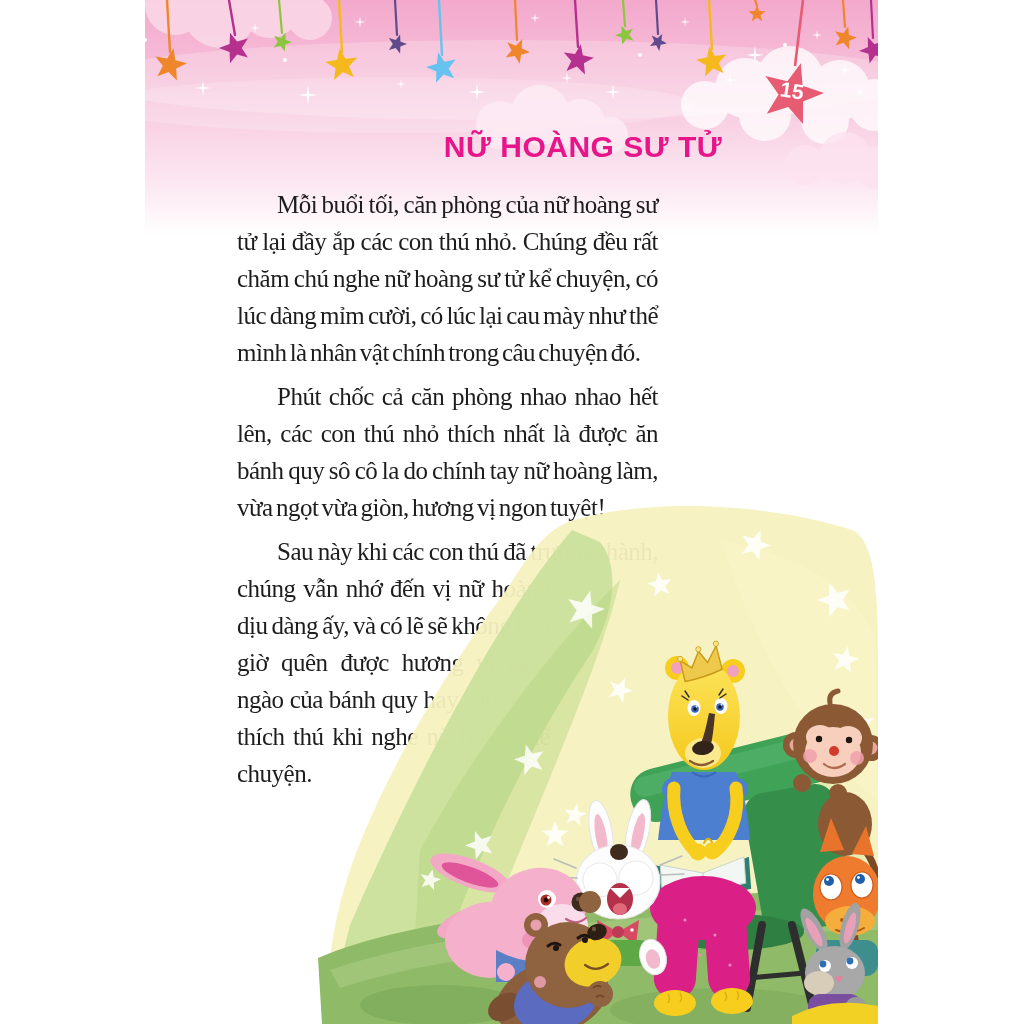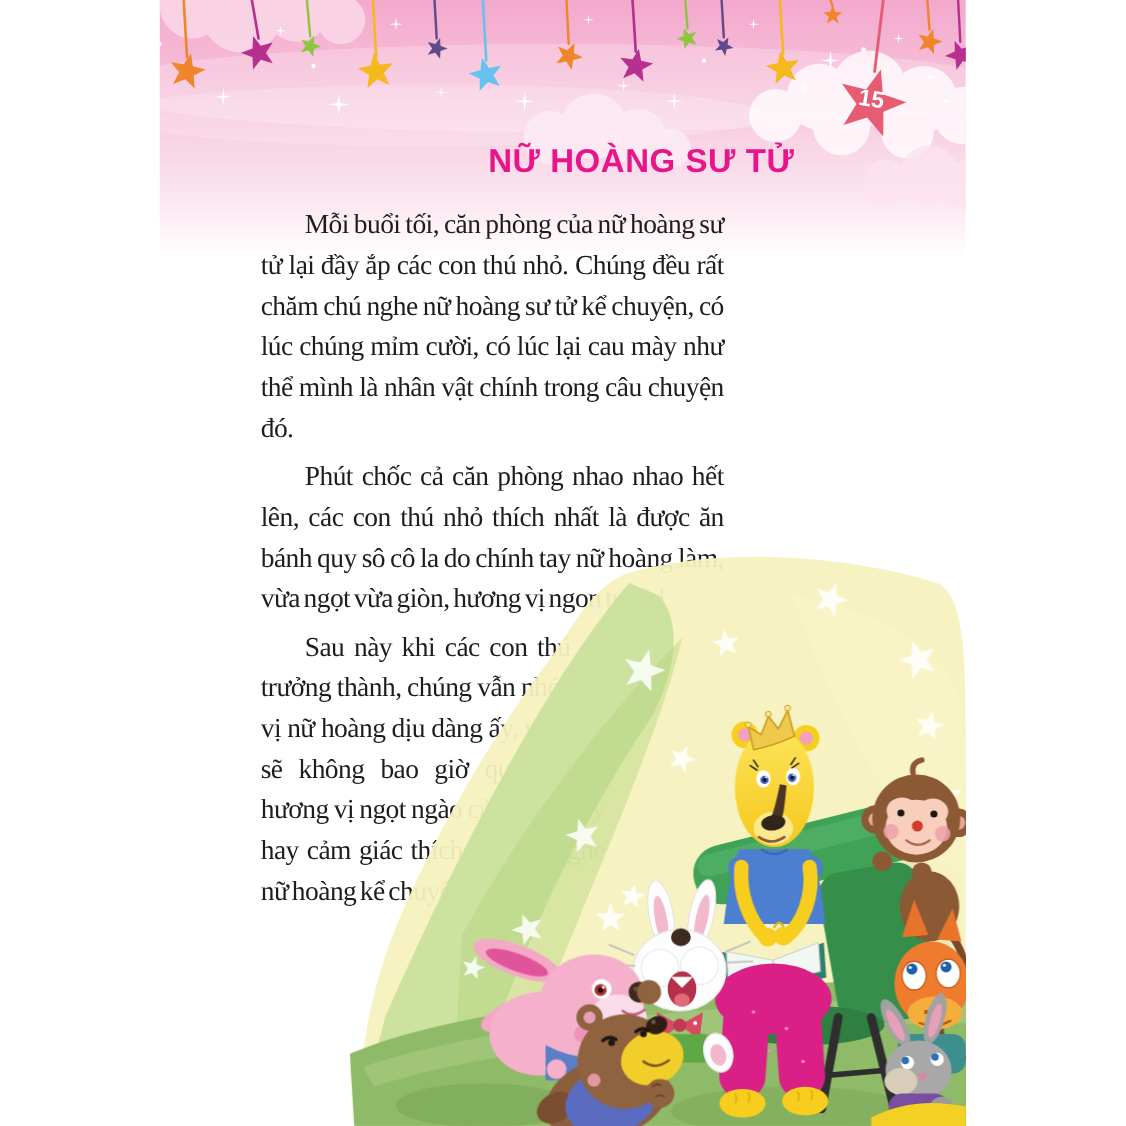--- a/index.html
+++ b/index.html
@@ -128,21 +128,21 @@
         <use href="#st5" transform="translate(647,94) rotate(16) scale(32)" fill="#E75C73"></use>
       </g>
     </svg>
 
     <div class="page-title">NỮ HOÀNG SƯ TỬ</div>
     <div class="page-number">15</div>
 
     <div class="story">
       <div class="wrap-spacer-1"></div>
       <div class="wrap-spacer-2"></div>
-      <p>Mỗi buổi tối, căn phòng của nữ hoàng sư tử lại đầy ắp các con thú nhỏ. Chúng đều rất chăm chú nghe nữ hoàng sư tử kể chuyện, có lúc chúng mỉm cười, có lúc lại cau mày như thể mình là nhân vật chính trong câu chuyện đó.</p>
+      <p>Mỗi buổi tối, căn phòng của nữ hoàng sư tử lại đầy ắp các con thú nhỏ. Chúng đều rất chăm chú nghe nữ hoàng sư tử kể chuyện, có lúc dàng mỉm cười, có lúc lại cau mày như thể mình là nhân vật chính trong câu chuyện đó.</p>
       <p>Phút chốc cả căn phòng nhao nhao hết lên, các con thú nhỏ thích nhất là được ăn bánh quy sô cô la do chính tay nữ hoàng làm, vừa ngọt vừa giòn, hương vị ngon tuyệt!</p>
       <p>Sau này khi các con thú đã trưởng thành, chúng vẫn nhớ đến vị nữ hoàng dịu dàng ấy, và có lẽ sẽ không bao giờ quên được hương vị ngọt ngào của bánh quy hay cảm giác thích thú khi nghe nữ hoàng kể chuyện.</p>
     </div>
 
     <svg class="illustration-svg" width="578" height="524" viewBox="0 0 578 524">
       <defs>
         <path id="st5b" d="M0,-1 L0.247,-0.34 L0.951,-0.309 L0.399,0.13 L0.588,0.809 L0,0.42 L-0.588,0.809 L-0.399,0.13 L-0.951,-0.309 L-0.247,-0.34 Z"></path>
         <linearGradient id="lion" x1="0" y1="0" x2="0" y2="1">
           <stop offset="0" stop-color="#FCE45A"></stop>
             <stop offset="1" stop-color="#F6C81C"></stop>

